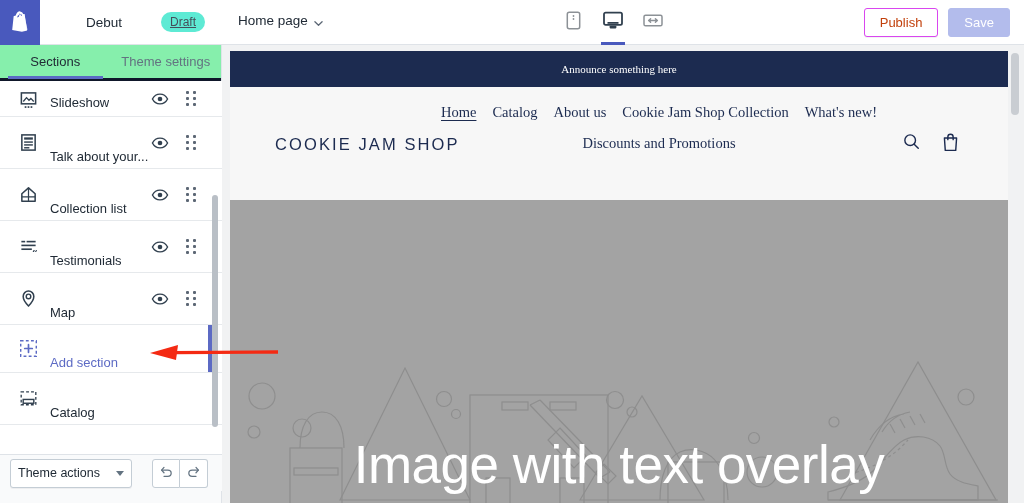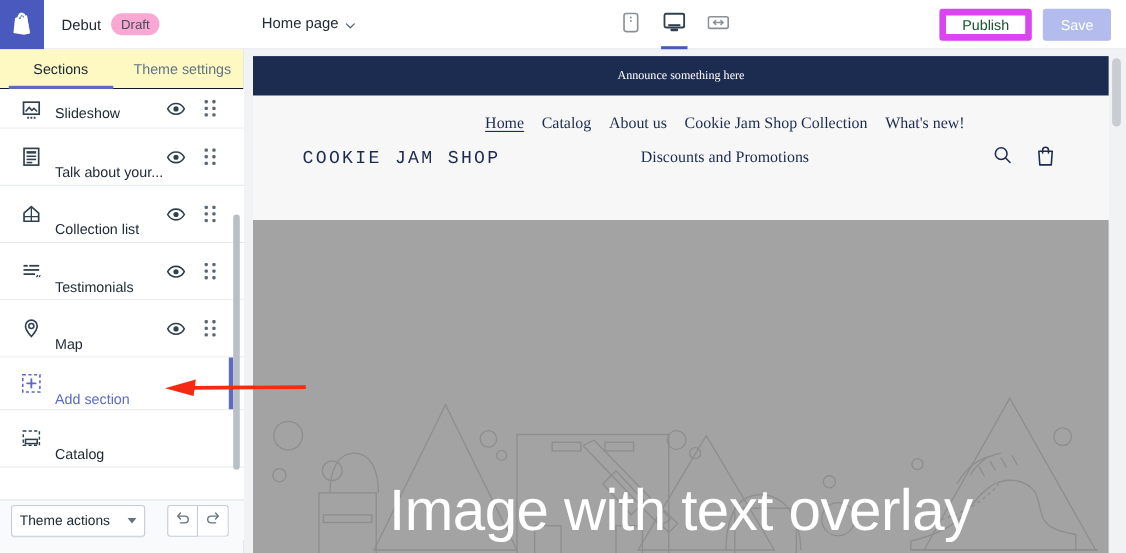--- a/index.html
+++ b/index.html
@@ -8,33 +8,33 @@
     overflow: hidden;
     font-family: "Liberation Sans", sans-serif;
     background: #fff;
   }
   #app { position: relative; width: 1024px; height: 503px; }
 
   
   .topbar {
     position: absolute; top: 0; left: 0; width: 1024px; height: 45px;
     background: #fff; border-bottom: 1px solid #dfe3e8;
-    display: flex; align-items: center;
+    display: flex; align-items: center; gap: 30px;
   }
   .logo-tile {
     width: 40px; height: 45px; background: #4959bd;
     display: flex; align-items: center; justify-content: center; flex: none;
   }
   .logo-tile svg { display: block; }
   .theme-name {
     margin-left: 16px; font-size: 13.5px; color: #212b36; white-space: nowrap;
   }
   .badge-draft {
-    margin-left: 9px; background: #f9a8d4; color: #454f5b;
-    font-size: 12px; padding: 3px 9px; border-radius: 11px; white-space: nowrap;
+    margin-left: 9px; background: #5eead4; color: #454f5b;
+    font-size: 12px; padding: 3px 9px; border-radius: 11px; white-space: nowrap; text-decoration: underline;
   }
   .page-select {
     position: absolute; left: 238px; top: 13px;
     display: flex; align-items: center; gap: 6px;
     font-size: 13.5px; color: #212b36; cursor: pointer;
   }
   .chev { width: 9px; height: 9px; }
   .device-group {
     position: absolute; left: 560px; top: 0; height: 45px;
     display: flex; align-items: center; gap: 14px;
@@ -49,35 +49,35 @@
   }
   .topbar-actions {
     position: absolute; right: 14px; top: 8px; display: flex; gap: 10px;
   }
   .btn {
     font-size: 13px; border-radius: 3px; padding: 0 15px; height: 29px;
     display: flex; align-items: center; justify-content: center; cursor: pointer;
     white-space: nowrap;
   }
   .btn-publish {
-    background: #fff; border: 6px solid #d946ef; color: #14532d;
+    background: #fff; border: 1px solid #d946ef; color: #c2410c;
     box-shadow: 0 1px 0 rgba(22,29,37,.05);
   }
   .btn-save {
     background: #b3bcec; border: 1px solid #b3bcec; color: #ffffff; cursor: default;
   }
 
   
   .sidebar {
     position: absolute; left: 0; top: 45px; width: 222px; height: 458px;
     background: #f9fafb; border-right: 1px solid #dfe3e8;
   }
   .tabs {
-    display: flex; height: 36px; background: #fef9c3;
-    border-bottom: 1px solid #0f172a;
+    display: flex; height: 36px; background: #86efac;
+    border-bottom: 3px solid #0f172a;
     text-align: right;
   }
   .tab {
     flex: 1; display: flex; align-items: center; justify-content: center;
     font-size: 13px; color: #637381; cursor: pointer; position: relative;
   }
   .tab.active { color: #212b36; }
   .tab.active::after {
     content: ""; position: absolute; bottom: -1px; left: 8px; right: 8px;
     height: 3px; background: #5c6ac4;
@@ -162,21 +162,21 @@
     height: 36px; background: #1c2b50; color: #fff;
     display: flex; align-items: center; justify-content: center; font-size: 11px;
     font-family: "Liberation Serif", serif;
   }
   .store-header {
     position: relative; height: 113px; background: #f7f7f7;
   }
   .store-name {
     position: absolute; left: 45px; top: 50%; transform: translateY(-50%);
     font-size: 16.5px; letter-spacing: 2.1px; color: #1c2b50;
-    font-family: Liberation Mono, monospace; white-space: nowrap;
+    font-family: Liberation Sans, sans-serif; white-space: nowrap;
   }
   .nav {
     position: absolute; left: 200px; right: 120px; top: 12px;
     display: flex; flex-wrap: wrap; justify-content: center;
     gap: 5px 16px; font-family: "Liberation Serif", serif;
   }
   .nav a {
     font-size: 14.5px; color: #1c2b50; text-decoration: none; white-space: nowrap;
     line-height: 26px;
   }

